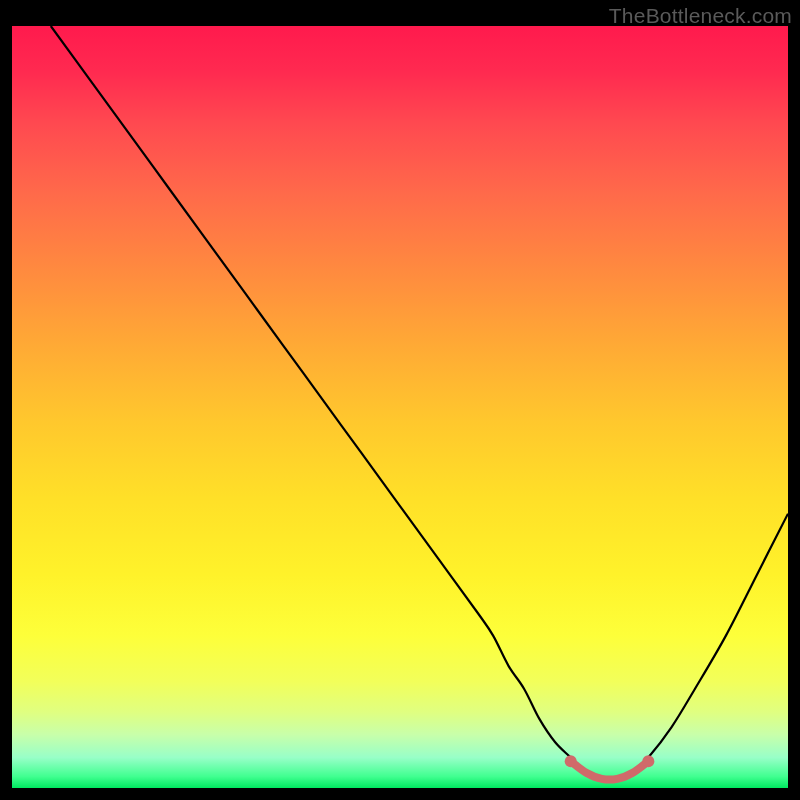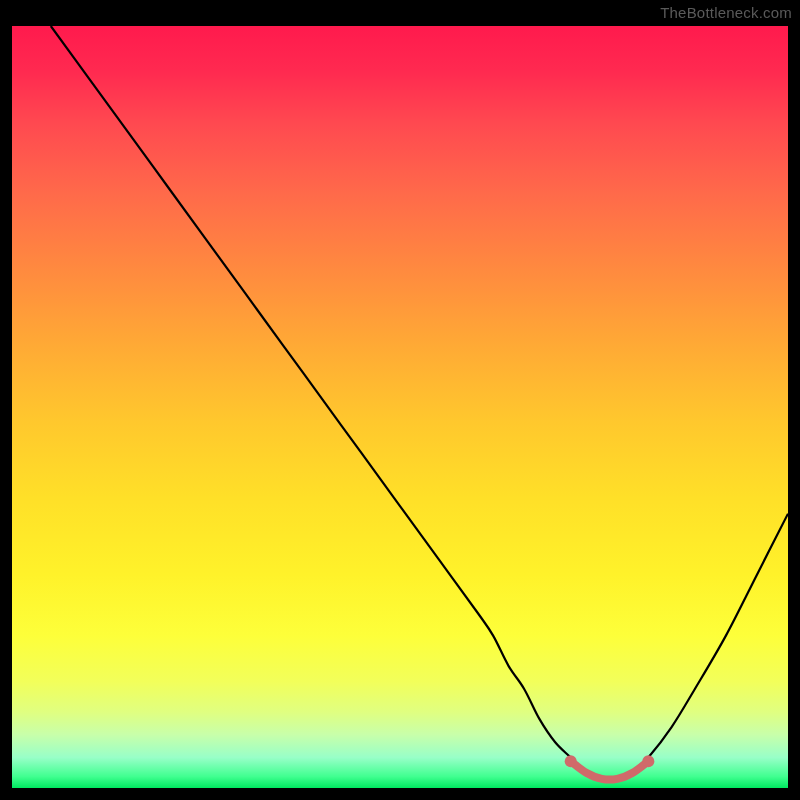--- a/index.html
+++ b/index.html
@@ -55,21 +55,21 @@
     top: 0;
     width: 776px;
     height: 762px;
   }
 
   .watermark {
     position: absolute;
     top: 4px;
     right: 8px;
     color: #5a5a5a;
-    font-size: 15px;
+    font-size: 21px;
     font-weight: 400;
     letter-spacing: 0.2px;
   }
 </style>
 </head>
 <body>
 
 <div class="watermark">TheBottleneck.com</div>
 
 <div class="frame">

